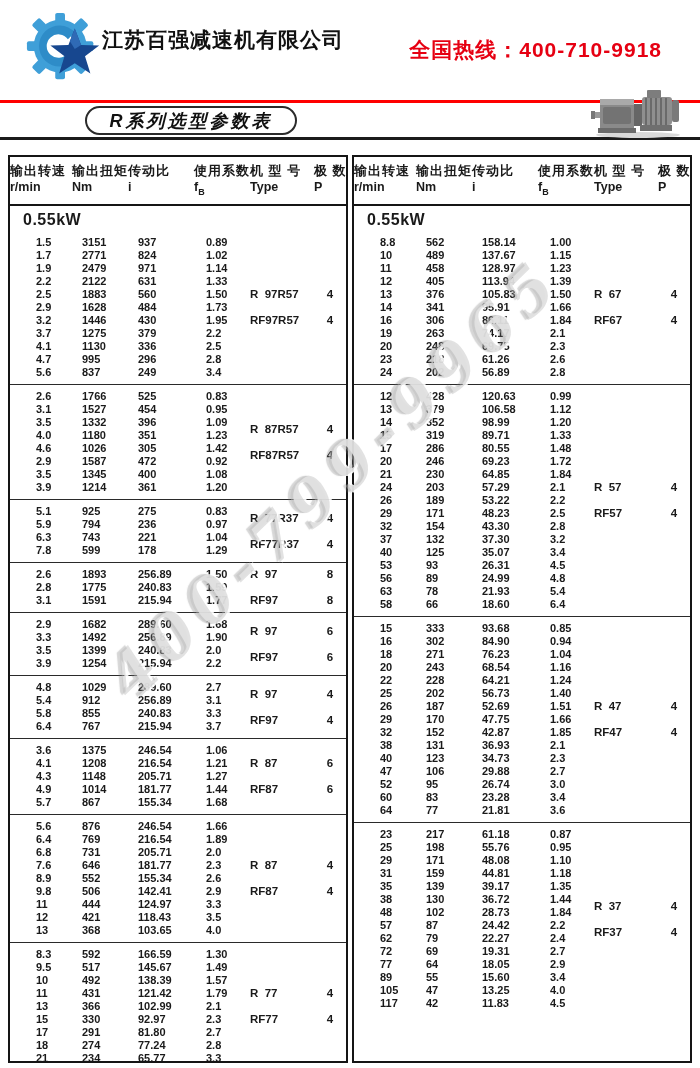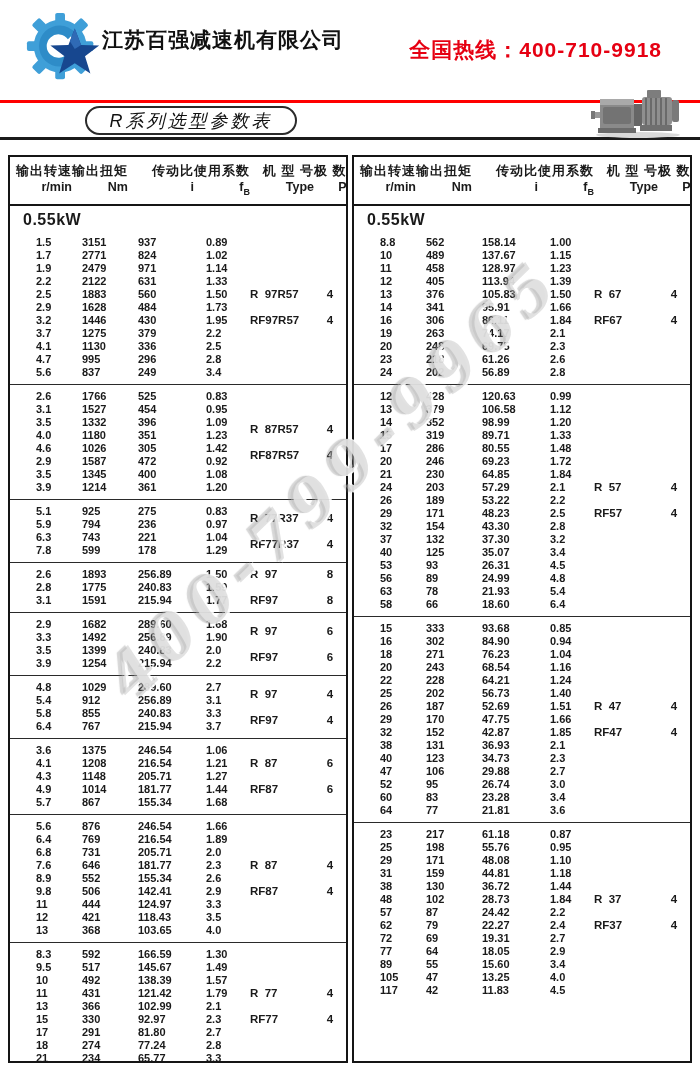--- a/index.html
+++ b/index.html
@@ -13,33 +13,33 @@
   .hdr { position:relative; height:100px; }
   .logo { position:absolute; left:24px; top:8px; width:82px; height:84px; }
   .company { position:absolute; left:102px; top:26px; font-size:21px; font-weight:bold; letter-spacing:1px; color:#111; }
   .hotline { position:absolute; right:38px; top:36px; font-size:21px; font-weight:bold; color:#e60012; letter-spacing:1px;margin-left:31px; }
   .redline { height:3px; background:#ff0000; }
   
   .badgerow { position:relative; height:34px; }
   .badge {
     position:absolute; left:85px; top:3px; width:212px; height:29px;
     border:2px solid #2b2b2b; border-radius:16px; background:#fff;
-    font-size:18px; font-weight:normal; font-style:italic; letter-spacing:3px;
+    font-size:18px; font-weight:bold; font-style:italic; letter-spacing:3px;
     text-align:center; line-height:26px; color:#111;
   }
   .product { position:absolute; right:14px; top:-18px; width:96px; height:54px; }
   .darkline { height:3px; background:#1b1b1b; }
   
   .tables { display:flex; gap:4px; margin:15px 8px 0 8px; align-items:stretch; }
   .dtable { flex:1; border:2px solid #151515; background:transparent; height:908px; overflow:hidden; }
   .thead {
     display:grid; grid-template-columns:62px 56px 66px 56px 64px 1fr;
     border-bottom:2px solid #151515; padding:5px 0 4px 0;
   }
-  .hcell { text-align:right; }
+  .hcell { text-align:left; }
   .hlab { font-size:13px; font-weight:bold; line-height:17px; letter-spacing:1px; white-space:pre; }
   .hunit { font-size:12.5px; font-weight:bold; line-height:16px; }
   .hunit sub { font-size:9px; }
   .power { font-size:16px; font-weight:bold; padding:5px 13px 2px 13px; letter-spacing:0.5px; }
   .group { display:flex; padding:5px 0; border-bottom:1.5px solid #2a2a2a; }
   .group.last { border-bottom:none; }
   .rows { width:240px; }
   .drow { display:grid; grid-template-columns:62px 56px 66px 56px; line-height:13px; }
   .drow span { font-size:11px; font-weight:bold; }
   .c1 { padding-left:26px; } .c2 { padding-left:10px; } .c3 { padding-left:10px; } .c4 { padding-left:12px; }
@@ -965,20 +965,26 @@
               <span class="c3">48.08</span>
               <span class="c4">1.10</span>
             </div>
             <div class="drow">
               <span class="c1">31</span>
               <span class="c2">159</span>
               <span class="c3">44.81</span>
               <span class="c4">1.18</span>
             </div>
             <div class="drow">
+              <span class="c1">35</span>
+              <span class="c2">139</span>
+              <span class="c3">39.17</span>
+              <span class="c4">1.35</span>
+            </div>
+            <div class="drow">
               <span class="c1">38</span>
               <span class="c2">130</span>
               <span class="c3">36.72</span>
               <span class="c4">1.44</span>
             </div>
             <div class="drow">
               <span class="c1">48</span>
               <span class="c2">102</span>
               <span class="c3">28.73</span>
               <span class="c4">1.84</span>

